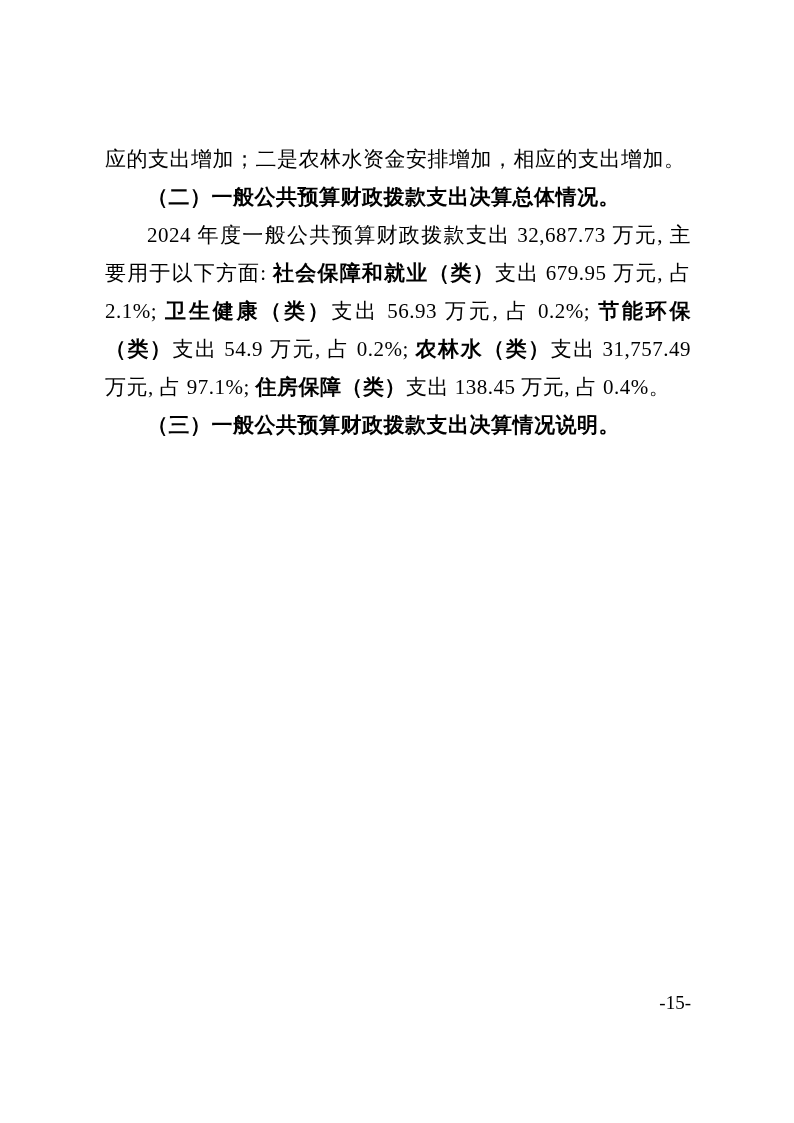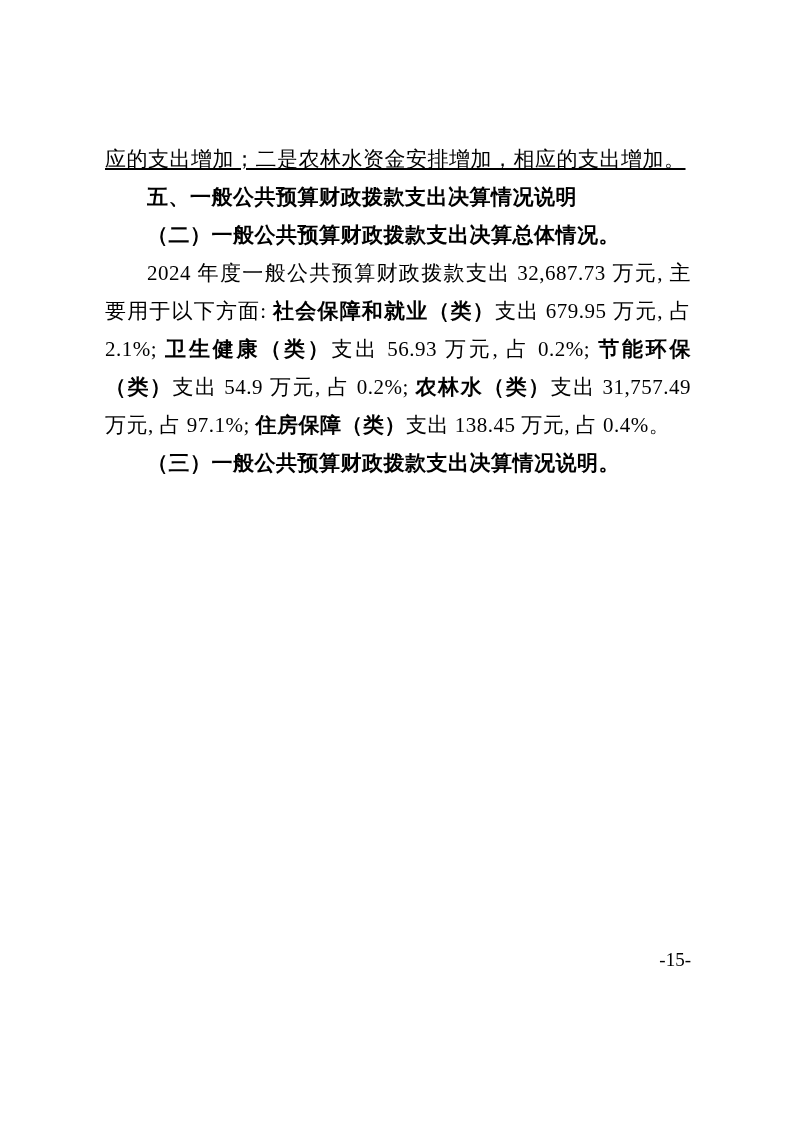--- a/index.html
+++ b/index.html
@@ -26,52 +26,50 @@
     margin: 0;
     padding: 0;
     font-size: 21px;
     line-height: 38px;
     text-align: justify;
     text-justify: inter-ideograph;
     letter-spacing: 0.5px;
   }
   p.continuation {
     text-indent: 0;
-    text-decoration: underline;
   }
   p.heading1, p.heading2 {
     text-indent: 2em;
     font-weight: bold;
   }
   p.heading1 span, p.heading2 span, span.bold {
     font-weight: bold;
     font-family: "Liberation Sans", "DejaVu Sans", sans-serif;
   }
   p.paragraph {
     text-indent: 2em;
   }
   span.normal {
     font-weight: normal;
   }
   .page-number {
     position: absolute;
-    top: 947px;
+    top: 990px;
     left: 105px;
     width: 586px;
     text-align: right;
     font-size: 19px;
     line-height: 26px;
     font-family: "Liberation Serif", "DejaVu Serif", serif;
   }
 </style>
 </head>
 <body>
 
 <div class="page">
   <div class="content">
       <p class="continuation"><span class="normal">应的支出增加；二是农林水资金安排增加，相应的支出增加。</span></p>
-      <p class="heading1"><span class="bold">五、一般公共预算财政拨款支出决算情况说明</span></p>
       <p class="heading2"><span class="bold">（二）一般公共预算财政拨款支出决算总体情况。</span></p>
       <p class="paragraph"><span class="normal">2024 年度一般公共预算财政拨款支出 32,687.73 万元, 主要用于以下方面: </span><span class="bold">社会保障和就业（类）</span><span class="normal">支出 679.95 万元, 占 2.1%; </span><span class="bold">卫生健康（类）</span><span class="normal">支出 56.93 万元, 占 0.2%; </span><span class="bold">节能环保（类）</span><span class="normal">支出 54.9 万元, 占 0.2%; </span><span class="bold">农林水（类）</span><span class="normal">支出 31,757.49 万元, 占 97.1%; </span><span class="bold">住房保障（类）</span><span class="normal">支出 138.45 万元, 占 0.4%。</span></p>
       <p class="heading2"><span class="bold">（三）一般公共预算财政拨款支出决算情况说明。</span></p>
     </div>
   <div class="page-number">-15-</div>
 </div>
 
 </body></html>

